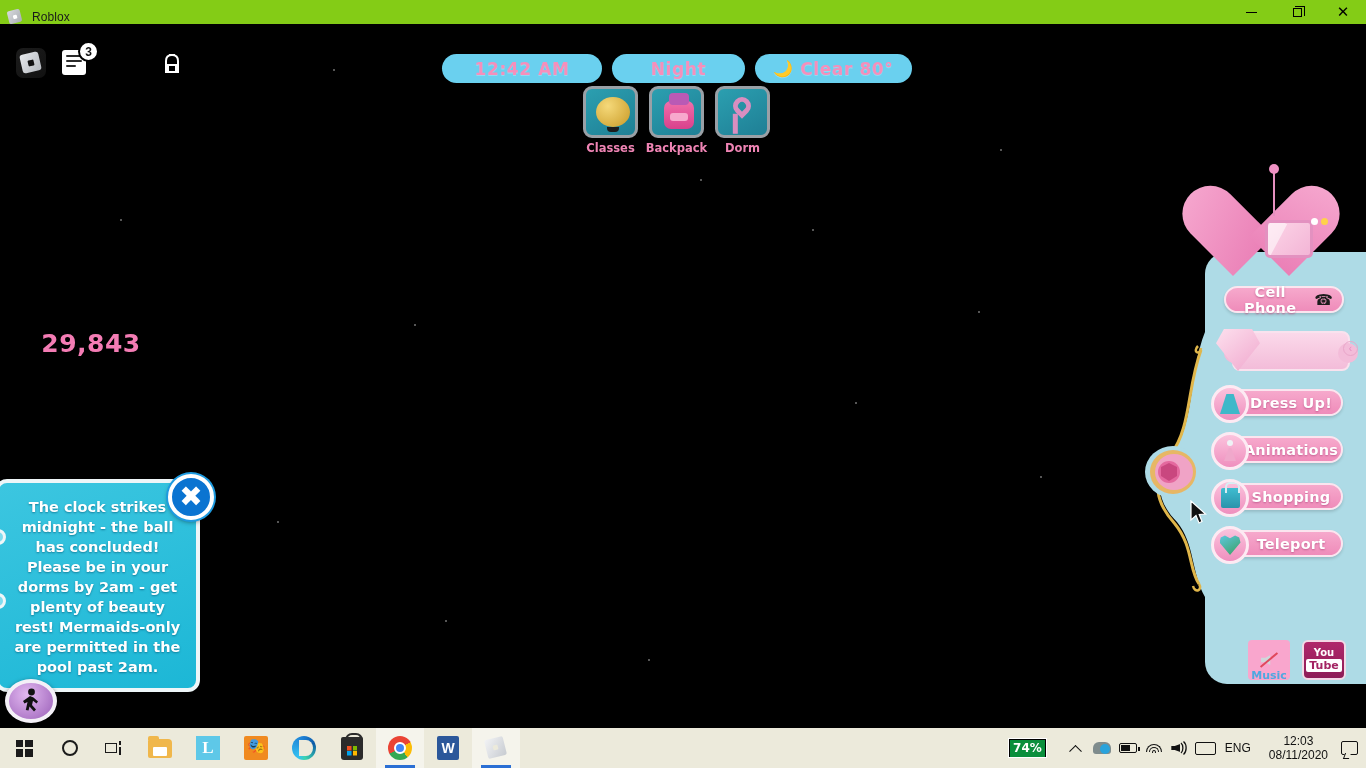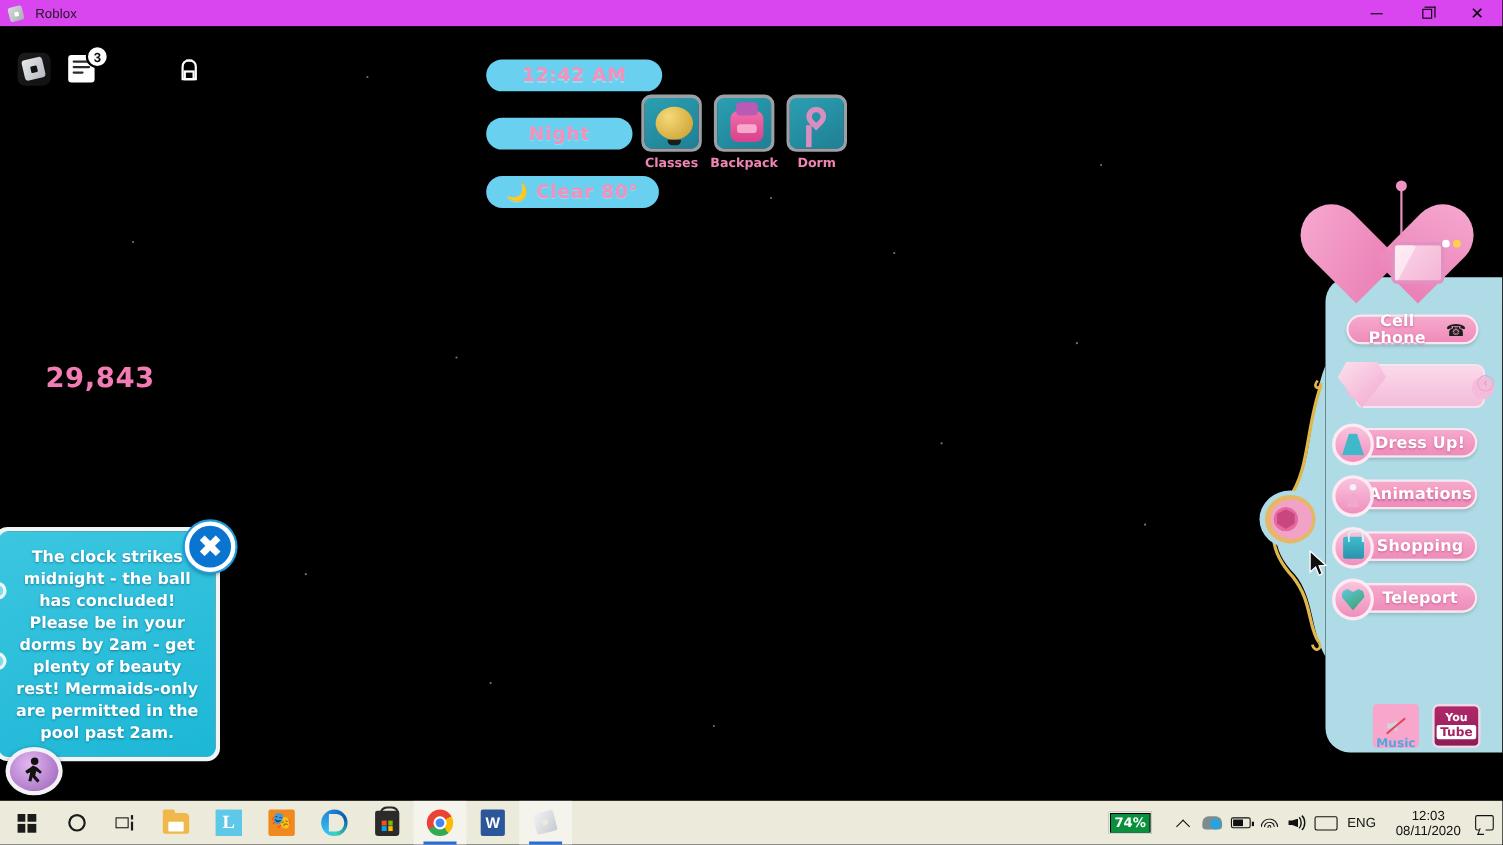--- a/index.html
+++ b/index.html
@@ -6,21 +6,21 @@
   html, body {
     width: 1366px; height: 768px;
     font-family: "Liberation Sans", sans-serif;
     overflow: hidden; background: #000;
   }
   #screen { position: relative; width: 1366px; height: 768px; background: #000; }
 
   
   #titlebar {
     position: absolute; left: 0; top: 0; width: 1366px; height: 24px;
-    background: #d946ef; display: flex; align-items: center;
+    background: #84cc16; display: flex; align-items: flex-end;
   }
   #titlebar .tb-icon { margin-left: 7px; width: 16px; height: 16px; position: relative; }
   #titlebar .tb-icon .rb {
     position: absolute; left: 1px; top: 2px; width: 13px; height: 13px;
     background: linear-gradient(135deg,#d8dadd,#a9adb3);
     transform: rotate(-14deg); border-radius: 2px;
   }
   #titlebar .tb-icon .rb:after {
     content:""; position:absolute; left:4.5px; top:4.5px; width:4px; height:4px;
     background:#fff; border-radius:1px;
@@ -76,21 +76,21 @@
   }
   #rbx-chat-badge {
     position: absolute; left: 16px; top: -9px; width: 21px; height: 21px; border-radius: 50%;
     background: #fff; color: #111; font-size: 12px; font-weight: 700;
     display: flex; align-items: center; justify-content: center;
     border: 2px solid #000;
   }
   #rbx-backpack-btn { left: 158px; top: 26px; width: 28px; height: 28px; }
 
   
-  #status-pills { position: absolute; left: 442px; top: 30px; display: flex; gap: 24px; flex-direction: column; }
+  #status-pills { position: absolute; left: 442px; top: 30px; display: flex; gap: 10px; }
   .pill {
     height: 29px; border-radius: 15px; background: #6ad0ef;
     display: flex; align-items: center; justify-content: center; gap: 6px;
     padding: 0 16px; color: #f58fbb; font-size: 17px; font-weight: 700;
     letter-spacing: .6px; text-shadow: 0 1px 0 rgba(255,255,255,.25);
     font-family: "DejaVu Sans", sans-serif;
   }
   #pill-time { width: 160px; }
   #pill-daynight { width: 133px; text-align: right; }
   #pill-weather { width: 157px; }

